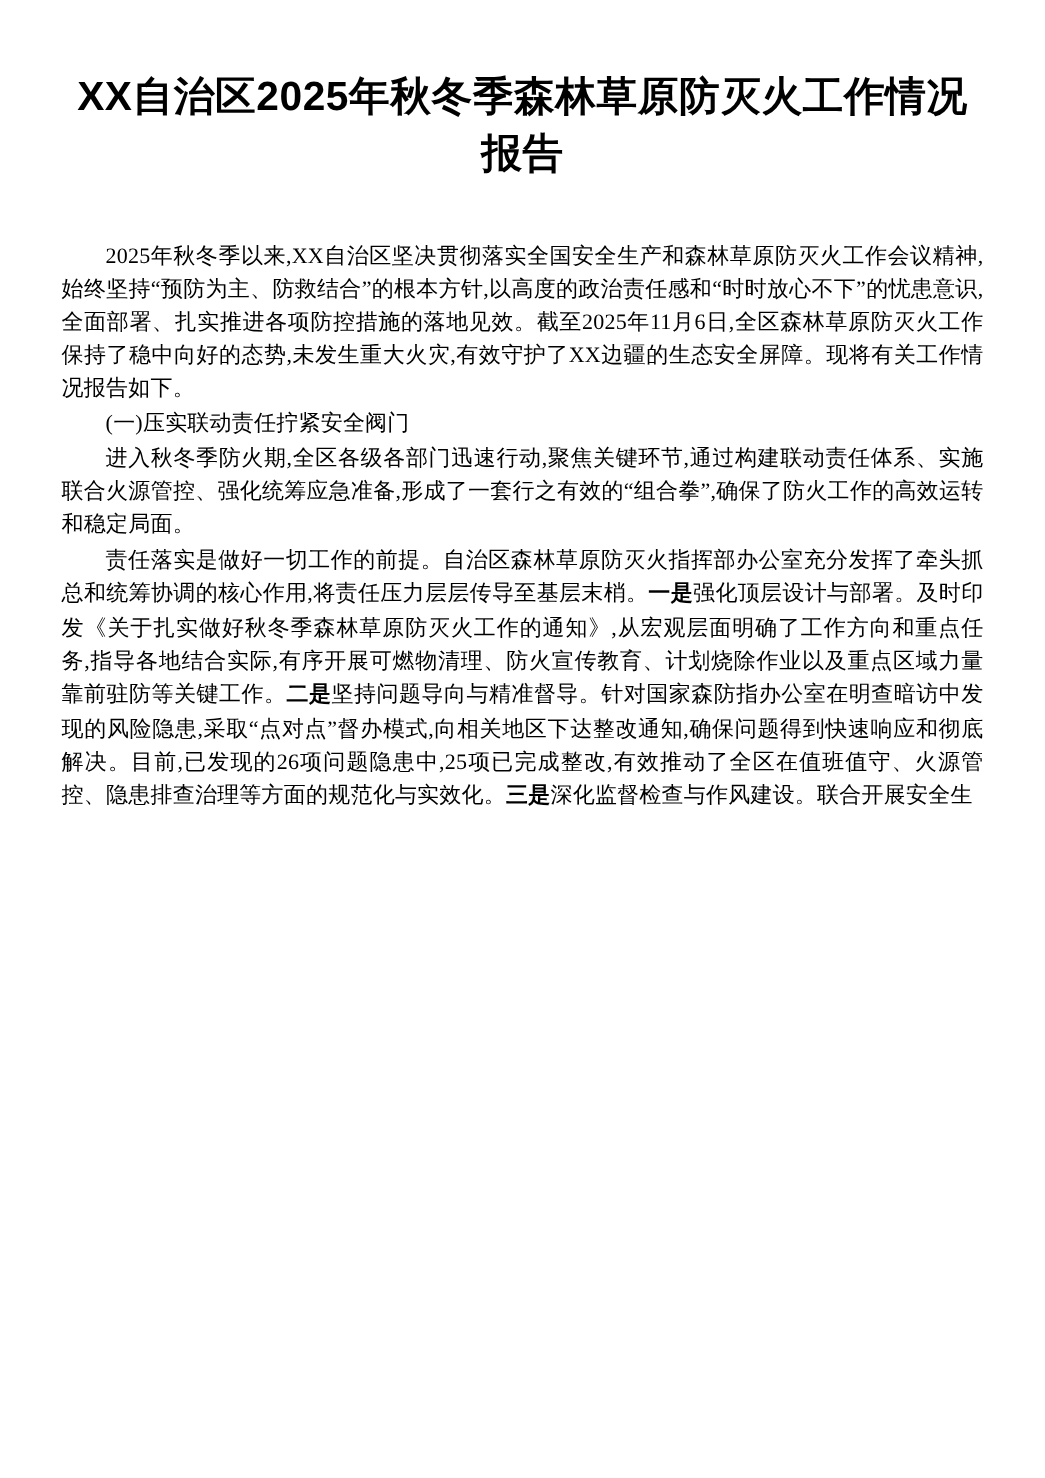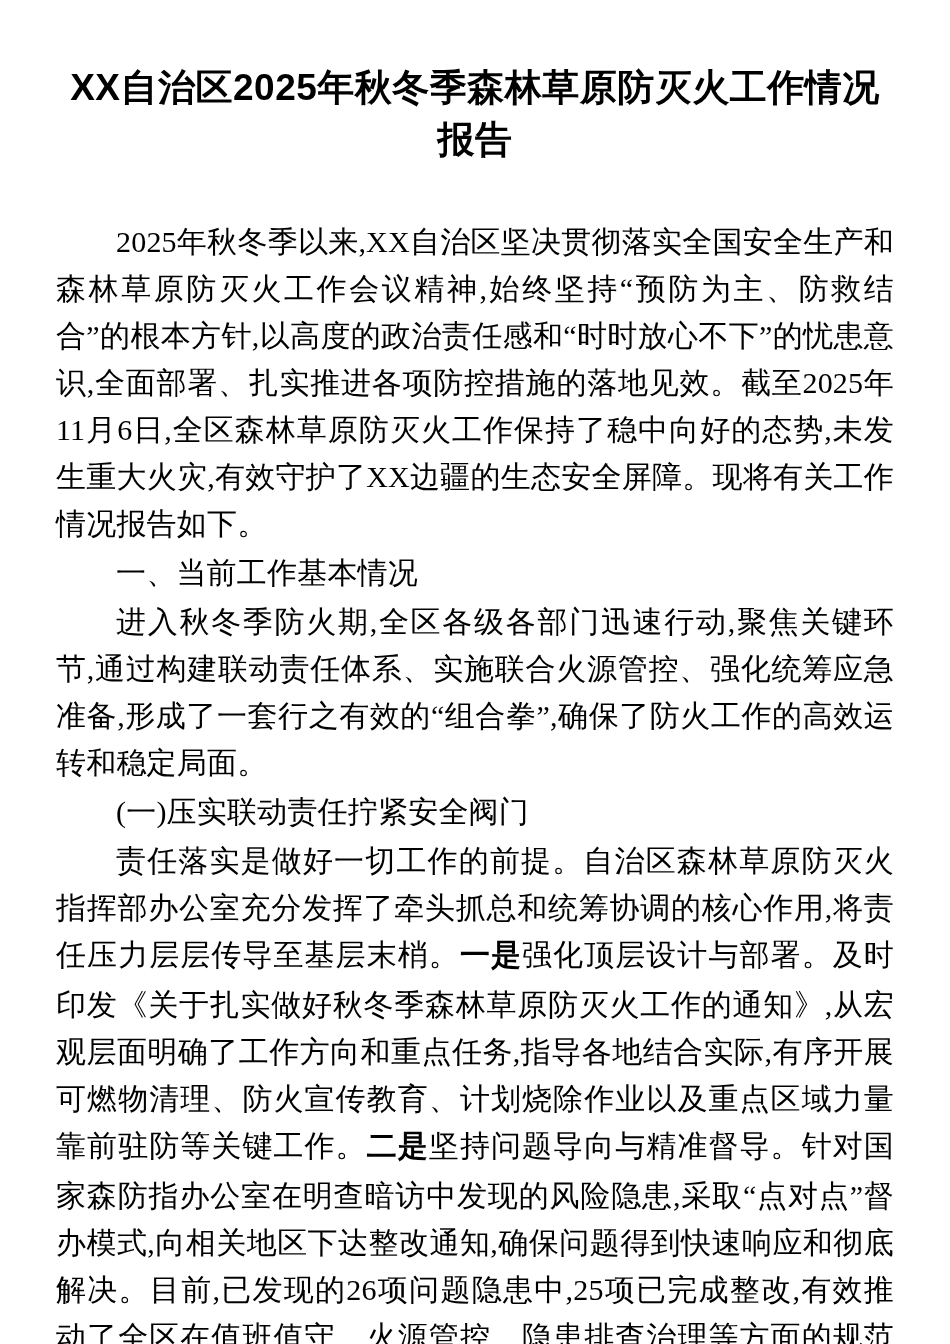--- a/index.html
+++ b/index.html
@@ -25,22 +25,22 @@
     font-family: "Liberation Sans", "DejaVu Sans", sans-serif;
     font-weight: bold;
     font-size: 37px;
     line-height: 52px;
     text-align: center;
     letter-spacing: 0.5px;
     margin: 0 0 52px 0;
     padding: 0 6px;
   }
   .para {
-    font-size: 30px;
-    line-height: 47px;
+    font-size: 20px;
+    line-height: 30px;
     text-align: justify;
     text-justify: inter-ideograph;
     margin: 0 0 2px 0;
     text-indent: 2em;
     letter-spacing: 0.2px;
   }
   .para.heading {
     text-indent: 2em;
   }
   .bold-run {
@@ -50,21 +50,20 @@
 </style>
 </head>
 <body>
 
 <div class="page">
 
   <h1 class="doc-title">XX自治区2025年秋冬季森林草原防灭火工作情况报告</h1>
 
   <p class="para">2025年秋冬季以来,XX自治区坚决贯彻落实全国安全生产和森林草原防灭火工作会议精神,始终坚持“预防为主、防救结合”的根本方针,以高度的政治责任感和“时时放心不下”的忧患意识,全面部署、扎实推进各项防控措施的落地见效。截至2025年11月6日,全区森林草原防灭火工作保持了稳中向好的态势,未发生重大火灾,有效守护了XX边疆的生态安全屏障。现将有关工作情况报告如下。</p>
 
-  <p class="para heading">一、当前工作基本情况</p>
+
+  <p class="para heading">(一)压实联动责任拧紧安全阀门</p>
 
   <p class="para">进入秋冬季防火期,全区各级各部门迅速行动,聚焦关键环节,通过构建联动责任体系、实施联合火源管控、强化统筹应急准备,形成了一套行之有效的“组合拳”,确保了防火工作的高效运转和稳定局面。</p>
-
-  <p class="para heading">(一)压实联动责任拧紧安全阀门</p>
 
   <p class="para" id="rich-para"><span>责任落实是做好一切工作的前提。自治区森林草原防灭火指挥部办公室充分发挥了牵头抓总和统筹协调的核心作用,将责任压力层层传导至基层末梢。</span><span class="bold-run">一是</span><span>强化顶层设计与部署。及时印发《关于扎实做好秋冬季森林草原防灭火工作的通知》,从宏观层面明确了工作方向和重点任务,指导各地结合实际,有序开展可燃物清理、防火宣传教育、计划烧除作业以及重点区域力量靠前驻防等关键工作。</span><span class="bold-run">二是</span><span>坚持问题导向与精准督导。针对国家森防指办公室在明查暗访中发现的风险隐患,采取“点对点”督办模式,向相关地区下达整改通知,确保问题得到快速响应和彻底解决。目前,已发现的26项问题隐患中,25项已完成整改,有效推动了全区在值班值守、火源管控、隐患排查治理等方面的规范化与实效化。</span><span class="bold-run">三是</span><span>深化监督检查与作风建设。联合开展安全生</span></p>
 
 </div>
 
 </body></html>

